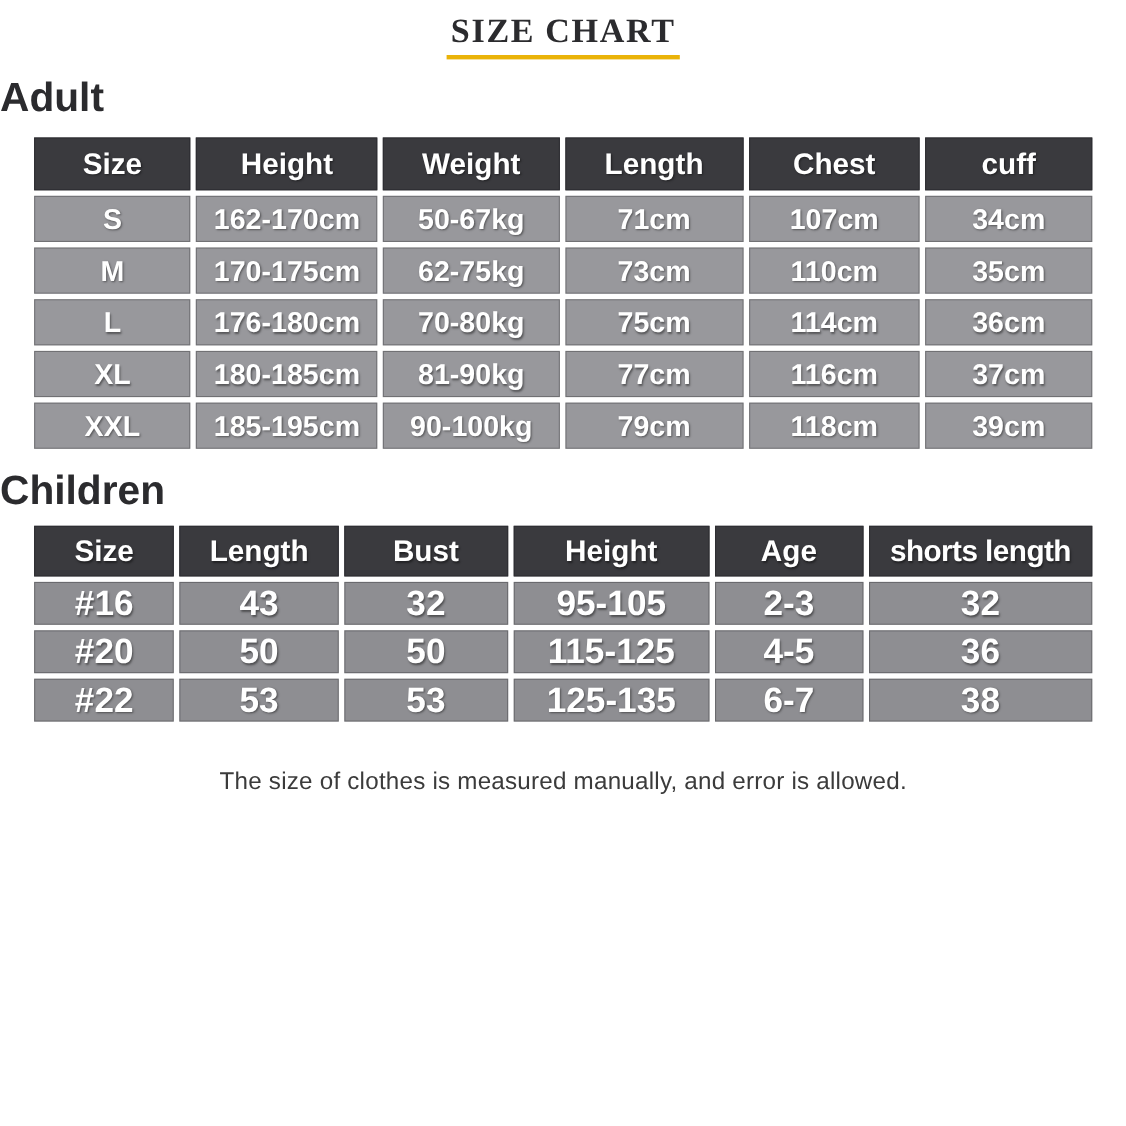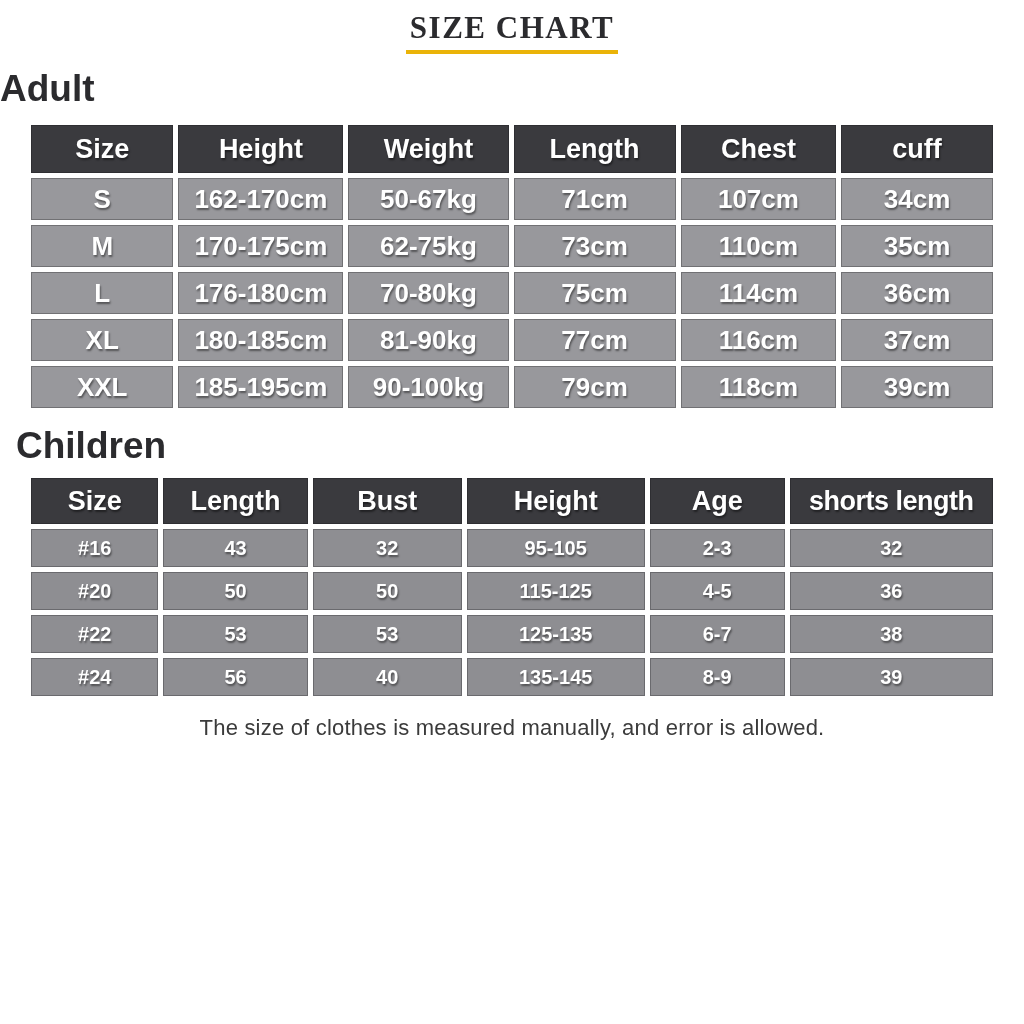--- a/index.html
+++ b/index.html
@@ -24,21 +24,21 @@
     font-family: Liberation Serif, serif;
   }
 
   .section-heading {
     text-align: left;
     font-size: 37px;
     font-weight: 800;
     color: #2b2b2e;
   }
   .heading-adult { margin: 14px 0 10px 0; }
-  .heading-children { margin: 12px 0 6px 16px; }
+  .heading-children { margin: 12px 0 6px 0; }
 
   table.size-table {
     width: 972px;
     margin: 0 auto;
     border-collapse: separate;
     border-spacing: 5px;
     table-layout: fixed;
   }
 
   .size-table th, .size-table td {
@@ -60,29 +60,29 @@
   }
 
   .adult-table td {
     background: #98989c;
     font-size: 26px;
     height: 42px;
   }
 
   .children-table td {
     background: #8e8e92;
-    font-size: 20px;
+    font-size: 32px;
     height: 38px;
   }
   .children-table th { height: 46px; }
   .children-table th:last-child { letter-spacing: -0.5px; }
 
   .footer-note {
     text-align: center;
-    margin-top: 14px;
+    margin-top: 36px;
     font-size: 22px;
     font-weight: 400;
     color: #3b3b3b;
     letter-spacing: 0.2px;
   }
 </style>
 </head>
 <body>
 
 <div class="page">
@@ -193,26 +193,18 @@
           <td>36</td>
         </tr>
         <tr>
           <td>#22</td>
           <td>53</td>
           <td>53</td>
           <td>125-135</td>
           <td>6-7</td>
           <td>38</td>
         </tr>
-        <tr>
-          <td>#24</td>
-          <td>56</td>
-          <td>40</td>
-          <td>135-145</td>
-          <td>8-9</td>
-          <td>39</td>
-        </tr>
       </tbody>
   </table>
 
   <div class="footer-note">The size of clothes is measured manually, and error is allowed.</div>
 
 </div>
 
 </body></html>

